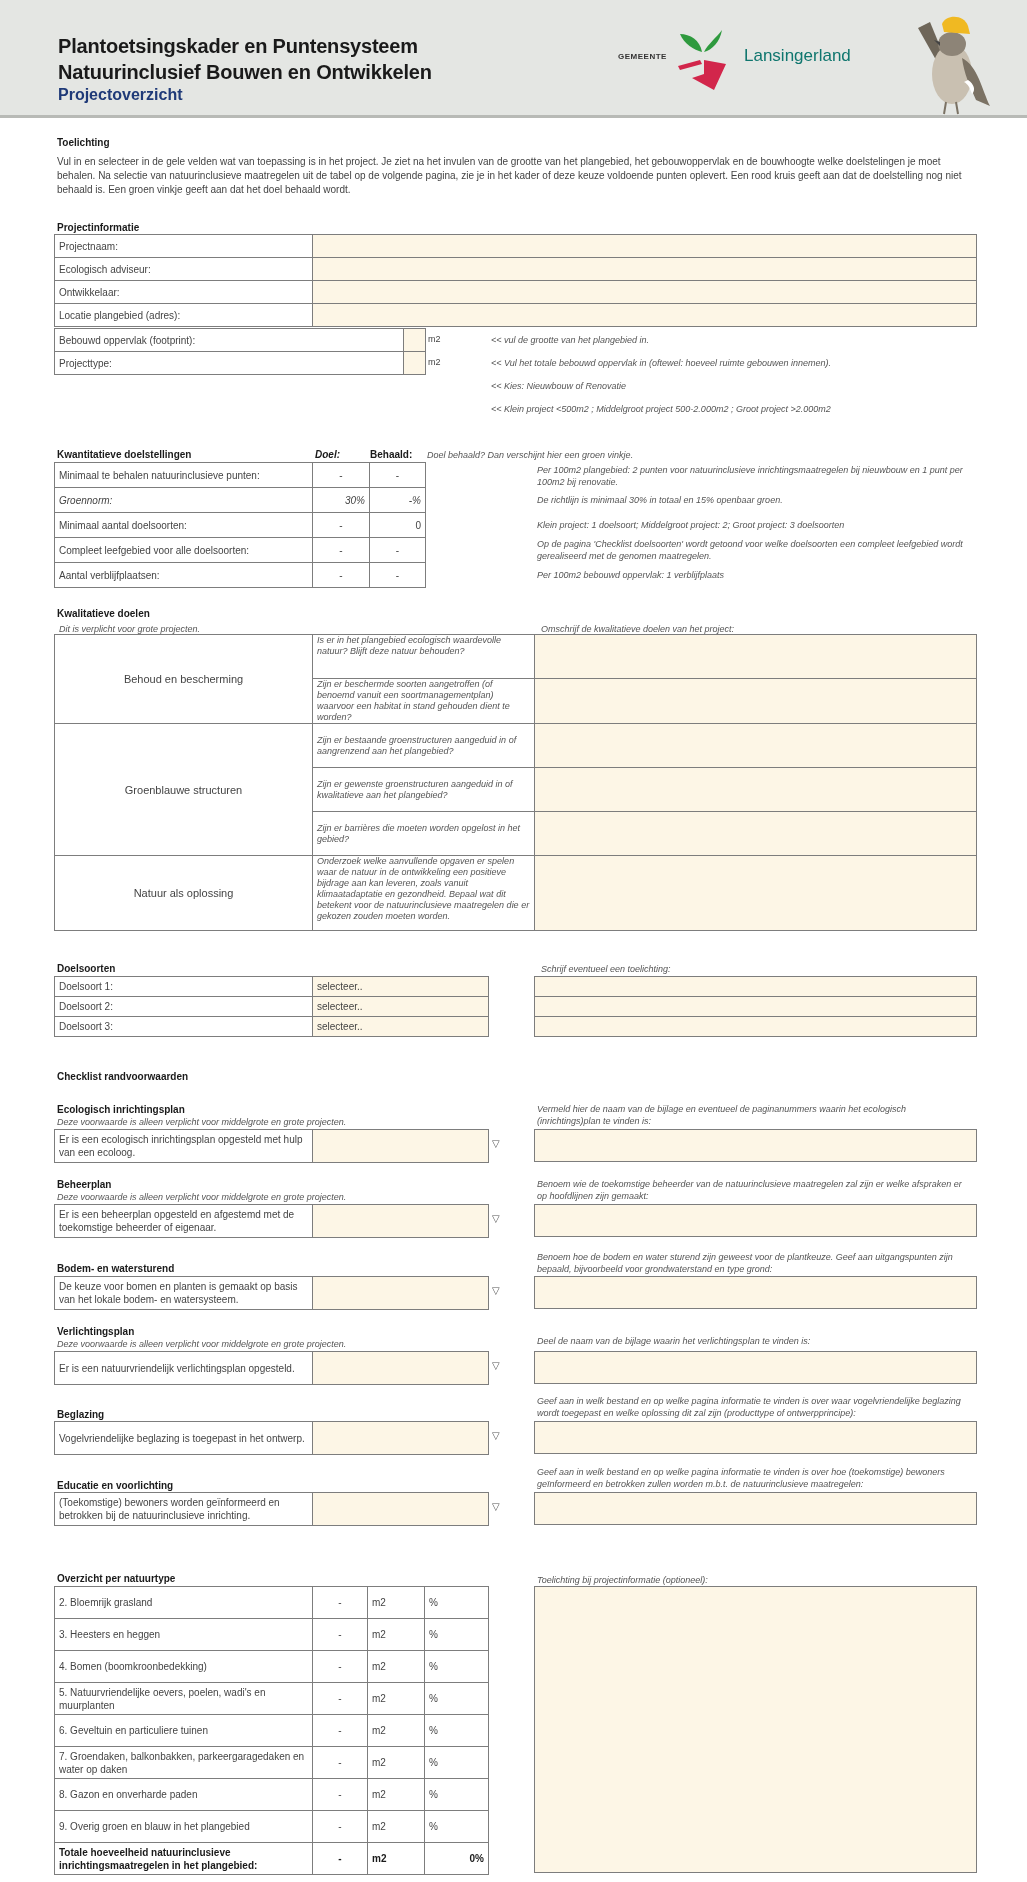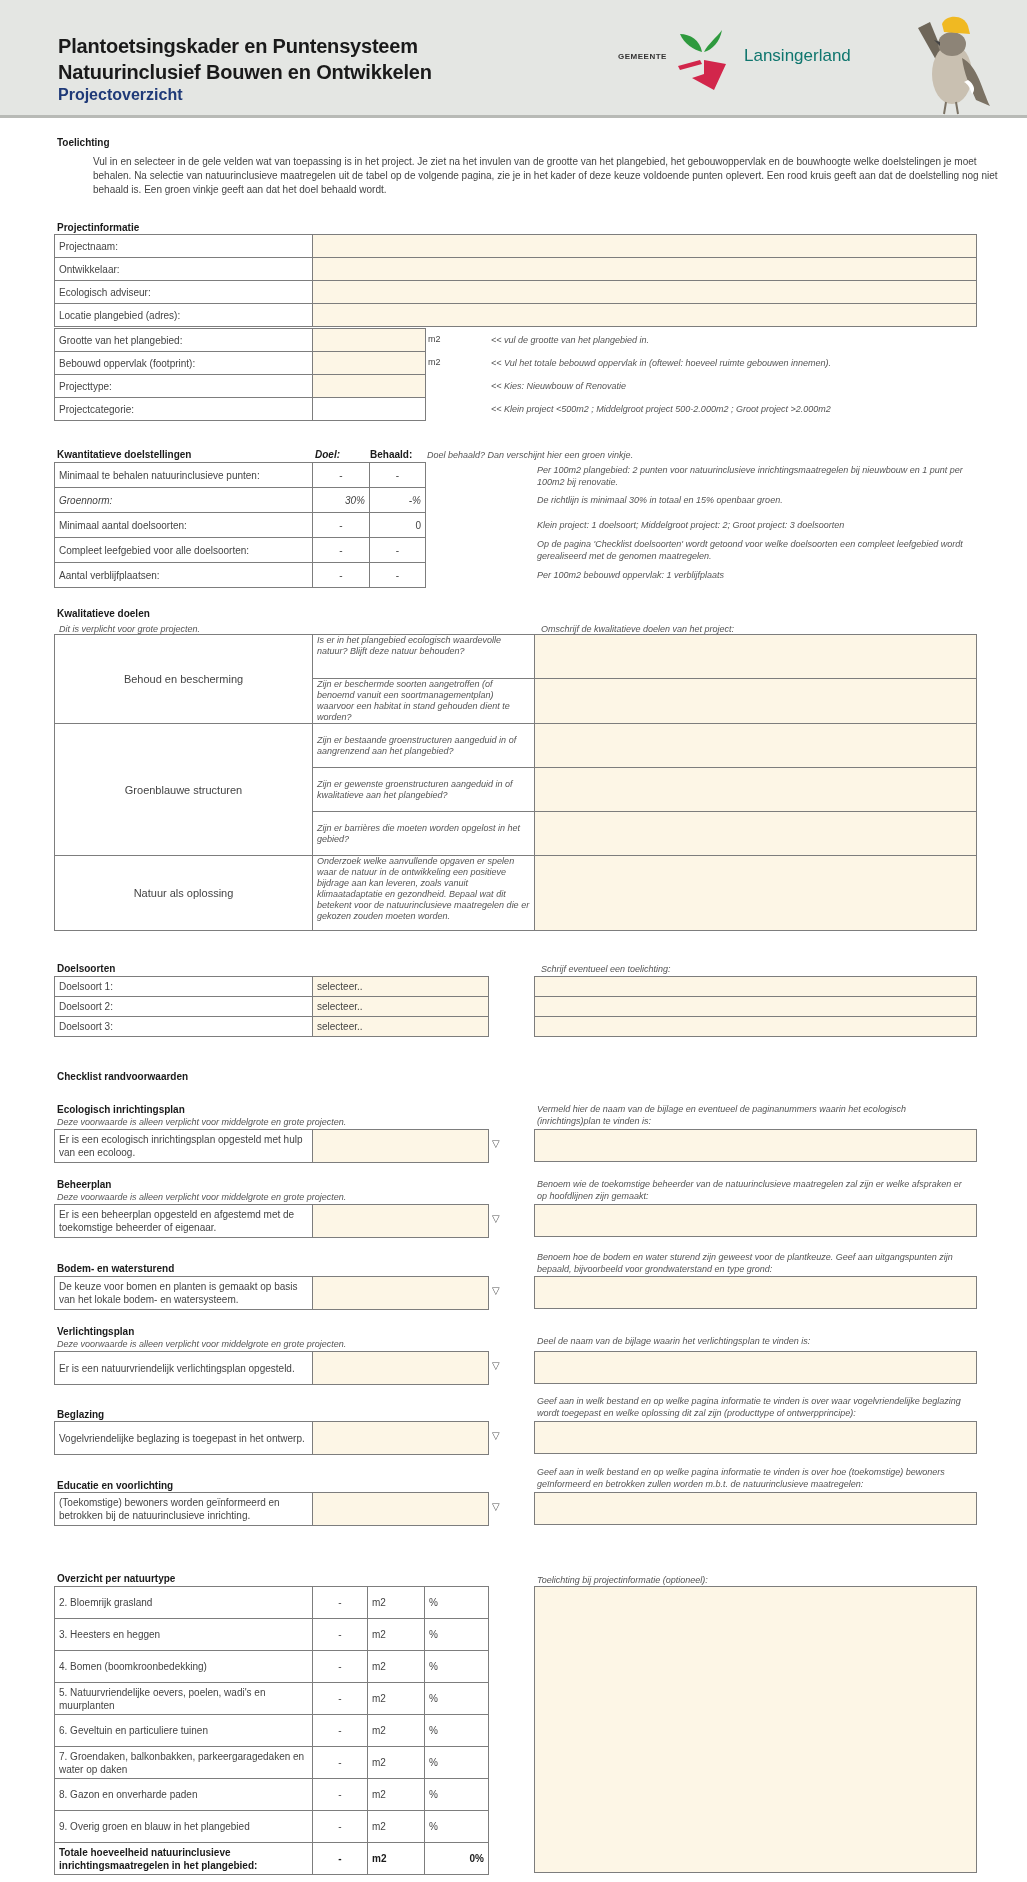--- a/index.html
+++ b/index.html
@@ -12,21 +12,21 @@
   .h-title2 { top: 61px; }
   .h-sub { position: absolute; left: 58px; top: 86px; font-size: 16px; font-weight: bold; color: #1f3a78; }
   .logo { position: absolute; left: 618px; top: 28px; width: 230px; height: 62px; }
   .logo-gemeente { position: absolute; left: 0; top: 24px; font-size: 8px; font-weight: bold; letter-spacing: 0.5px; color: #333; }
   .logo-name { position: absolute; left: 126px; top: 18px; font-size: 17px; color: #0f766e; }
   .logo-mark { position: absolute; left: 56px; top: 2px; width: 64px; height: 60px; }
   .bird { position: absolute; left: 890px; top: 10px; width: 120px; height: 108px; }
 
   .abs { position: absolute; }
   .sec-title { font-size: 10px; font-weight: bold; color: #1a1a1a; }
-  .body-text { font-size: 10px; color: #444; line-height: 14px; margin-left: 36px; }
+  .body-text { font-size: 10px; color: #444; line-height: 14px; }
 
   table.grid { position: absolute; border-collapse: collapse; font-size: 10px; color: #444; }
   table.grid td { border: 1px solid #7d7d7d; padding: 0 4px; vertical-align: middle; }
   .fill { background: #fdf6e6; }
   .c { text-align: center; }
   .r { text-align: right; }
   .it { font-style: italic; font-size: 9px; color: #555; }
   .hint { position: absolute; font-size: 9px; font-style: italic; color: #555; line-height: 12px; }
   .hint-plain { position: absolute; font-size: 9px; color: #444; }
   .box { position: absolute; border: 1px solid #7d7d7d; background: #fdf6e6; }
@@ -66,50 +66,42 @@
 <div class="abs body-text" style="left:57px; top:155px; width:920px;">Vul in en selecteer in de gele velden wat van toepassing is in het project. Je ziet na het invulen van de grootte van het plangebied, het gebouwoppervlak en de bouwhoogte welke doelstelingen je moet behalen. Na selectie van natuurinclusieve maatregelen uit de tabel op de volgende pagina, zie je in het kader of deze keuze voldoende punten oplevert. Een rood kruis geeft aan dat de doelstelling nog niet behaald is. Een groen vinkje geeft aan dat het doel behaald wordt.</div>
 
 <div class="abs sec-title" style="left:57px; top:222px;">Projectinformatie</div>
 <table class="grid" style="left:54px; top:234px; width:923px;">
   <tbody>
       <tr style="height:23px;">
     <td style="width:258px;">Projectnaam:</td>
     <td class="fill"></td>
   </tr>
   <tr style="height:23px;">
+    <td>Ecologisch adviseur:</td>
+    <td class="fill"></td>
+  </tr>
+  <tr style="height:23px;">
     <td>Ontwikkelaar:</td>
     <td class="fill"></td>
   </tr>
   <tr style="height:23px;">
-    <td>Ecologisch adviseur:</td>
-    <td class="fill"></td>
-  </tr>
-  <tr style="height:23px;">
     <td>Locatie plangebied (adres):</td>
     <td class="fill"></td>
   </tr>
 </tbody>
   </table>
 <table class="grid" style="left:54px; top:328px; width:372px;">
   <tbody>
-      <tr style="height:23px;">
-    <td style="width:258px;">Grootte van het plangebied:</td>
-    <td class="fill"></td>
-  </tr>
   <tr style="height:23px;">
     <td>Bebouwd oppervlak (footprint):</td>
     <td class="fill"></td>
   </tr>
   <tr style="height:23px;">
     <td>Projecttype:</td>
     <td class="fill"></td>
-  </tr>
-  <tr style="height:23px;">
-    <td>Projectcategorie:</td>
-    <td></td>
   </tr>
 </tbody>
   </table>
 <div class="hint-plain" style="left:428px; top:334px;">m2</div>
 <div class="hint-plain" style="left:428px; top:357px;">m2</div>
 <div class="hint" style="left:491px; top:334px;">&lt;&lt; vul de grootte van het plangebied in.</div>
 <div class="hint" style="left:491px; top:357px;">&lt;&lt; Vul het totale bebouwd oppervlak in (oftewel: hoeveel ruimte gebouwen innemen).</div>
 <div class="hint" style="left:491px; top:380px;">&lt;&lt; Kies: Nieuwbouw of Renovatie</div>
 <div class="hint" style="left:491px; top:403px;">&lt;&lt; Klein project &lt;500m2 ; Middelgroot project 500-2.000m2 ; Groot project &gt;2.000m2</div>
 

